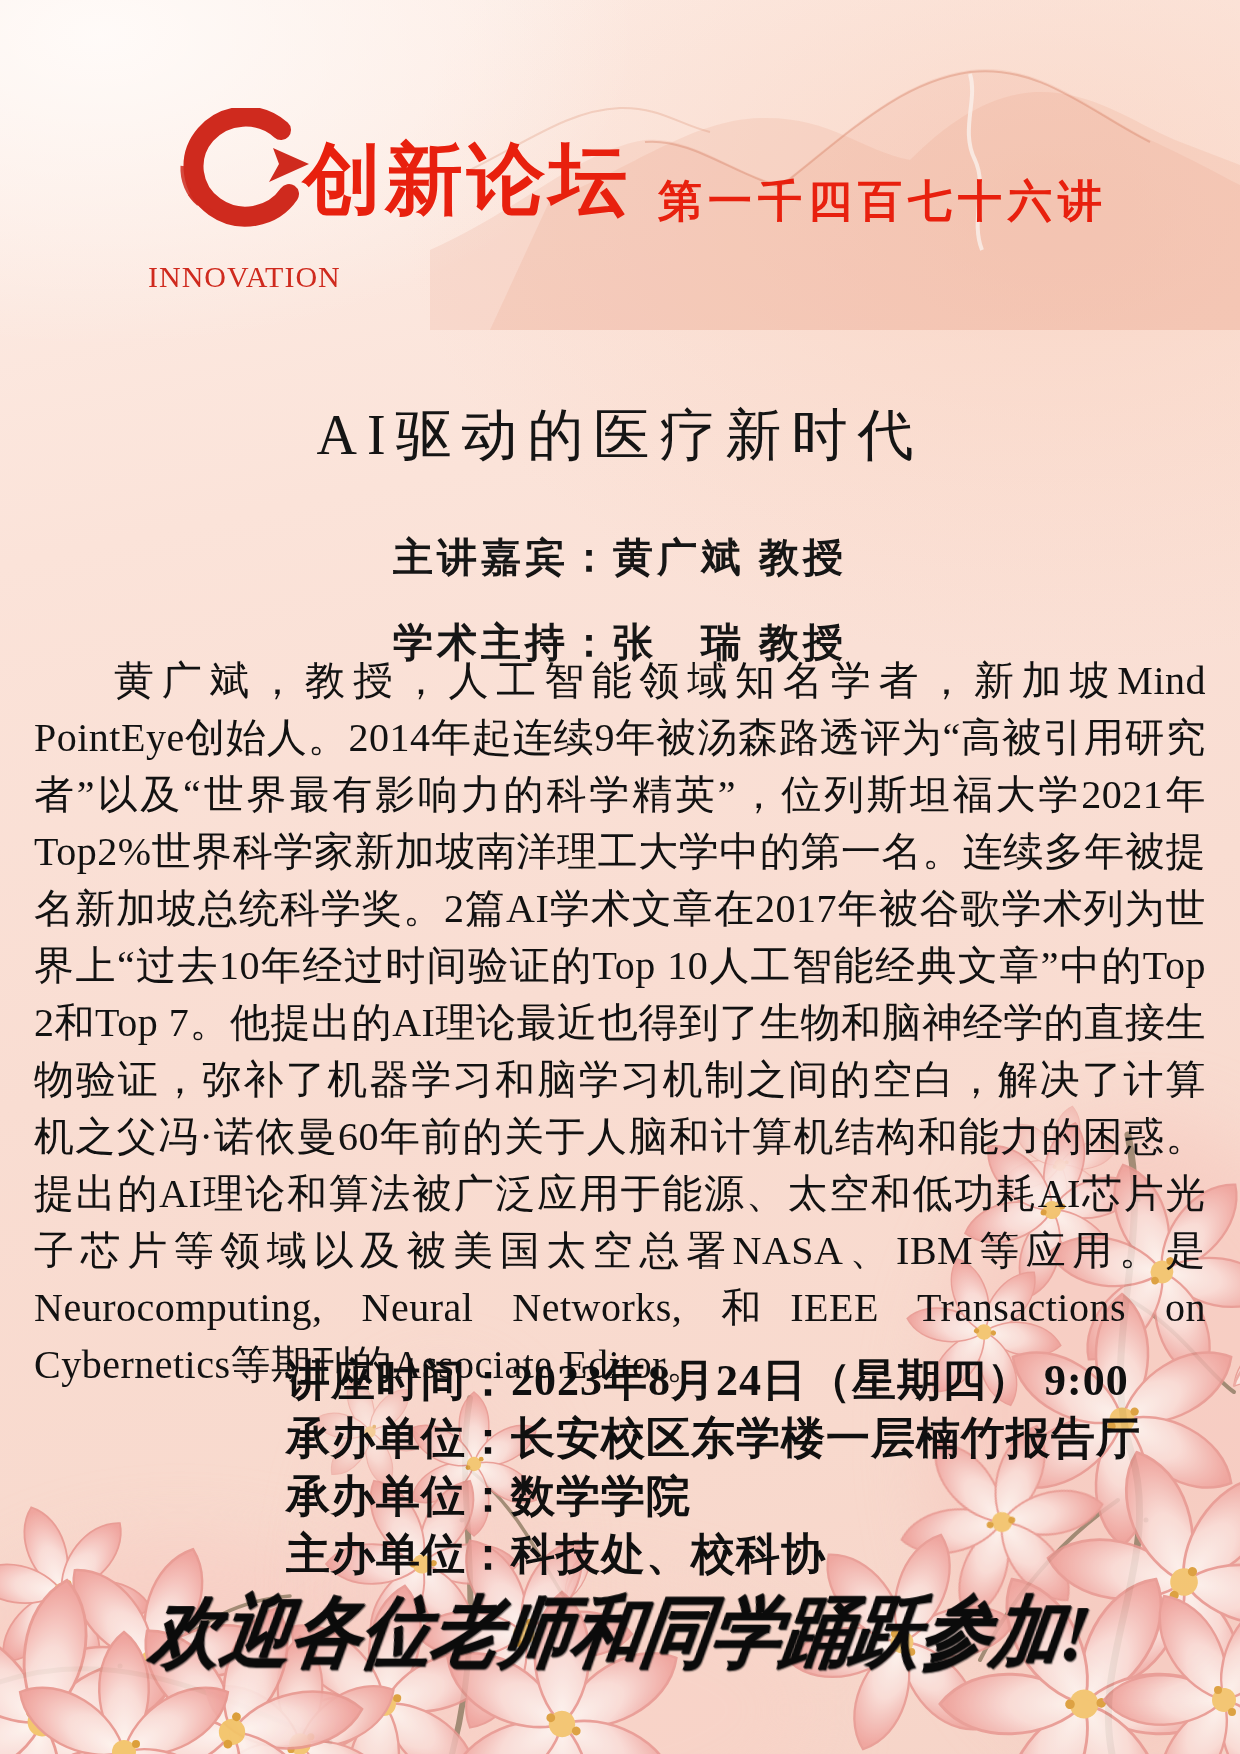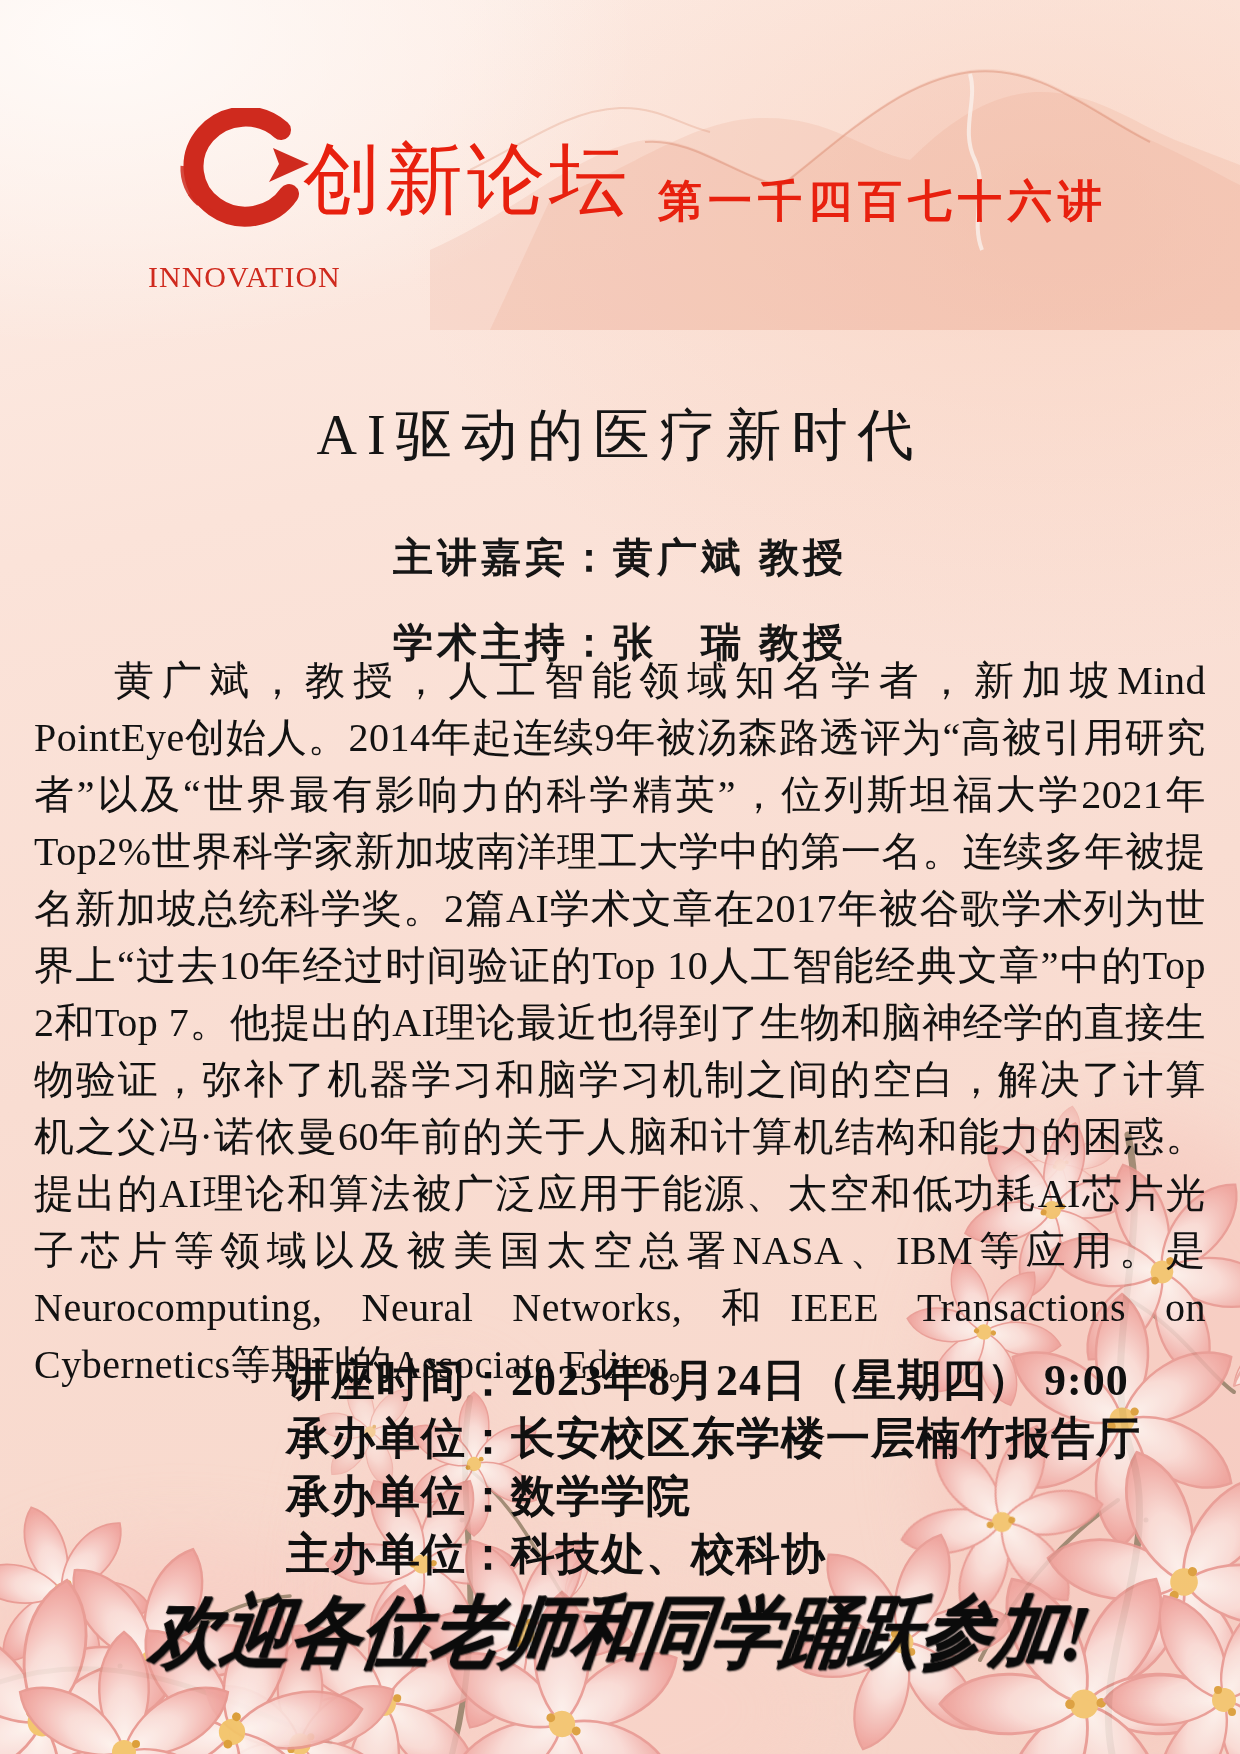--- a/index.html
+++ b/index.html
@@ -20,21 +20,21 @@
   .b1{left:930px;top:1120px;width:430px;height:640px;background:rgba(246,196,188,.55);}
   .b2{left:-60px;top:1540px;width:480px;height:300px;background:rgba(247,200,192,.5);}
   .b3{left:300px;top:1580px;width:520px;height:260px;background:rgba(248,208,198,.45);}
   .b4{left:330px;top:1380px;width:220px;height:420px;background:rgba(247,205,197,.4);}
 
   
   .logo-wrap{left:148px;top:108px;width:180px;text-align:center;}
   .logo-brand{display:block;margin-top:20px;color:#cf2a1e;font-family:"Liberation Serif",serif;
     font-size:30px;letter-spacing:1px;}
   .forum-title{left:303px;top:140px;color:#e8200e;font-family:"Liberation Sans",sans-serif;
-    font-weight:400;font-size:78px;letter-spacing:4px;line-height:1;}
+    font-weight:700;font-size:78px;letter-spacing:4px;line-height:1;}
   .lecture-no{left:658px;top:180px;color:#e8200e;font-family:Liberation Serif, serif;
     font-weight:700;font-size:44px;letter-spacing:6px;line-height:1;text-align:right;}
 
   
   .lecture-title{left:0;top:398px;width:100%;text-align:center;color:#151515;
     font-size:56px;letter-spacing:10px;font-weight:400;}
   .person-line{left:0;width:100%;text-align:center;color:#161616;font-size:40px;
     letter-spacing:4px;font-weight:600;}
   .speaker-line{top:530px;}
   .host-line{top:615px;}

